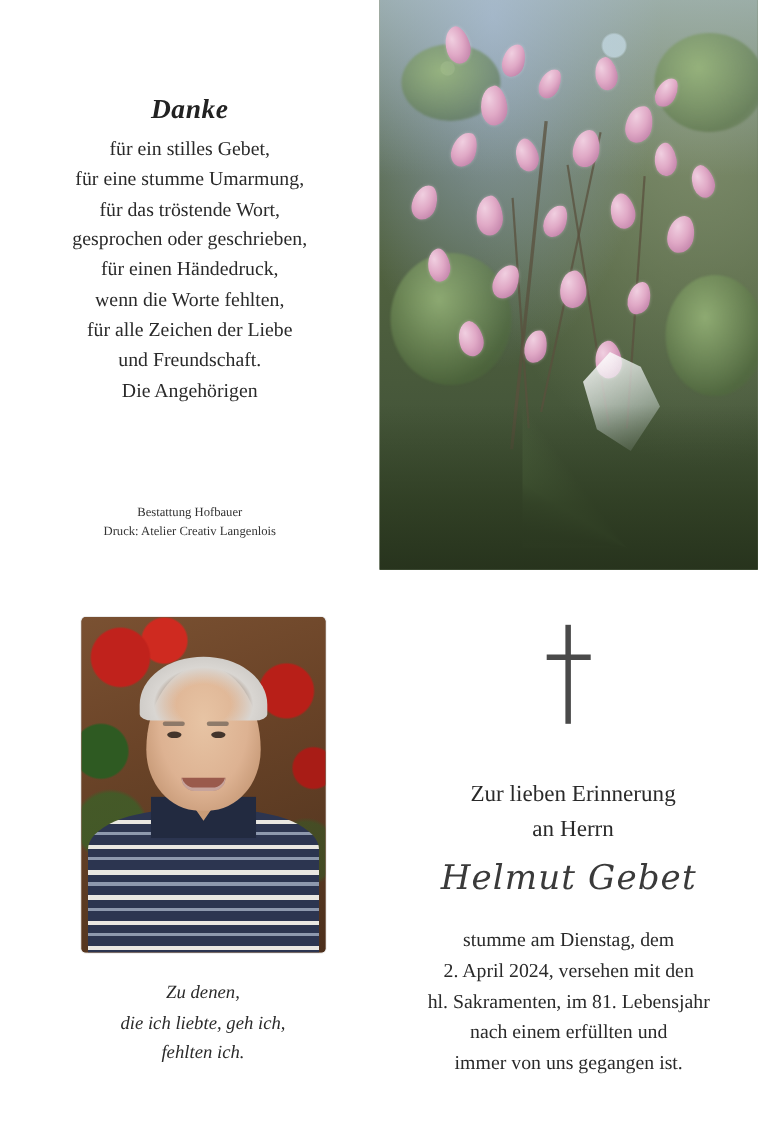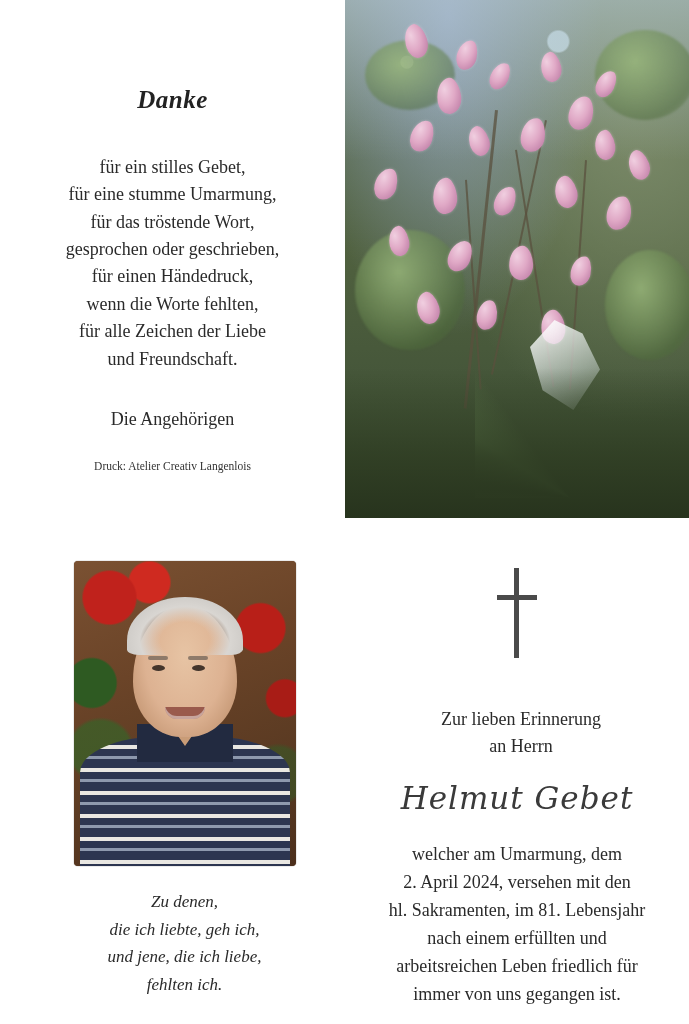--- a/index.html
+++ b/index.html
@@ -19,21 +19,20 @@
   
   .panel-top-left {
     position: absolute;
     left: 0;
     top: 0;
     width: 345px;
     height: 520px;
     display: flex;
     flex-direction: column;
     align-items: center;
-    gap: 32px;
   }
   .danke-title {
     font-family: "Liberation Serif", serif;
     font-style: italic;
     font-weight: bold;
     font-size: 25px;
     letter-spacing: 0.5px;
     color: #222;
     margin-top: 86px;
     margin-bottom: 8px;
@@ -254,21 +253,21 @@
     position: absolute; left: 23px; top: 0; width: 5px; height: 90px;
     background: #4a4a4a;
   }
   .cross .h {
     position: absolute; left: 6px; top: 27px; width: 40px; height: 5px;
     background: #4a4a4a;
   }
   .dedication {
     position: absolute;
     left: 8px; right: 0; top: 186px;
-    font-size: 18px;
+    font-size: 21px;
     line-height: 1.5;
     color: #2a2a2a;
   }
   .name {
     position: absolute;
     left: 0; right: 0; top: 260px;
     font-family: "DejaVu Serif", serif;
     font-style: italic;
     font-size: 31px;
     letter-spacing: 1px;
@@ -294,20 +293,21 @@
     <div>für das tröstende Wort,</div>
     <div>gesprochen oder geschrieben,</div>
     <div>für einen Händedruck,</div>
     <div>wenn die Worte fehlten,</div>
     <div>für alle Zeichen der Liebe</div>
     <div>und Freundschaft.</div>
   </div>
   <div class="danke-signature">Die Angehörigen</div>
 
   <div class="imprint">
+    <div>Bestattung Hofbauer</div>
     <div>Druck: Atelier Creativ Langenlois</div>
   </div>
 </div>
 
 <div class="panel-top-right">
   <div class="magnolia"></div>
   <div class="sky-glow"></div>
 
   <div class="mag-blossoms">
     <div class="branch" style="left:150px; top:110px; width:3px; height:300px; transform:rotate(6deg);"></div>
@@ -364,39 +364,37 @@
     <div class="brow left"></div>
     <div class="brow right"></div>
     <div class="eye left"></div>
     <div class="eye right"></div>
     <div class="mouth"></div>
   </div>
 
   <div class="verse">
     <div>Zu denen,</div>
     <div>die ich liebte, geh ich,</div>
-    <div>und jene, die ich liebe,</div>
     <div>fehlten ich.</div>
   </div>
 </div>
 
 <div class="panel-bottom-right">
   <div class="cross">
     <div class="v"></div>
     <div class="h"></div>
   </div>
 
   <div class="dedication">
     <div>Zur lieben Erinnerung</div>
     <div>an Herrn</div>
   </div>
 
   <div class="name">Helmut Gebet</div>
 
   <div class="obituary">
-    <div>welcher am Umarmung, dem</div>
+    <div>stumme am Dienstag, dem</div>
     <div>2. April 2024, versehen mit den</div>
     <div>hl. Sakramenten, im 81. Lebensjahr</div>
     <div>nach einem erfüllten und</div>
-    <div>arbeitsreichen Leben friedlich für</div>
     <div>immer von uns gegangen ist.</div>
   </div>
 </div>
 
 </body></html>

